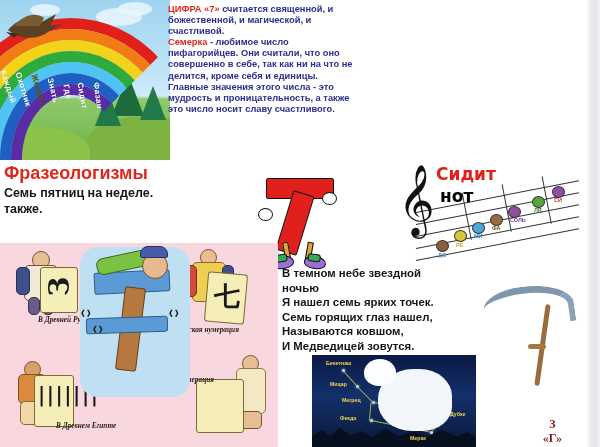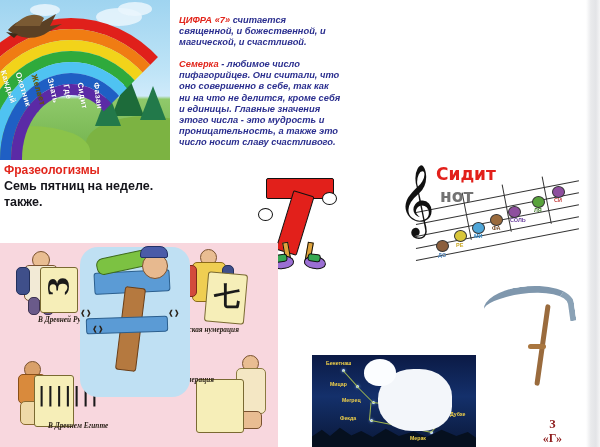--- a/index.html
+++ b/index.html
@@ -30,21 +30,21 @@
   .rb-word{position:absolute;color:#fff;font-weight:bold;font-size:8px;letter-spacing:.4px;
      transform-origin:left center;white-space:nowrap;text-shadow:0 0 1px rgba(0,0,0,.25);}
   .tree{position:absolute;width:0;height:0;border-left:16px solid transparent;
      border-right:16px solid transparent;border-bottom:42px solid #1d6b3a;}
   .tree2{border-left-width:13px;border-right-width:13px;border-bottom-width:34px;border-bottom-color:#22794a;}
   .hill{position:absolute;background:#7cb342;border-radius:50% 50% 0 0;}
   .eagle{position:absolute;left:4px;top:4px;width:66px;height:44px;}
 
   
   .main-text{left:168px;top:4px;width:185px;}
-  .main-text p{margin:11px;font-size:9.3px;line-height:11.1px;font-weight:bold;color:#2b2f8f;font-style:italic;}
+  .main-text p{margin:0;font-size:9.3px;line-height:11.1px;font-weight:bold;color:#2b2f8f;}
   .main-text .hl{color:#e2261c;}
 
   
   .wonders{left:368px;top:4px;width:218px;height:132px;background:#ffffff;}
   .wgrid{position:absolute;inset:0;display:grid;
       grid-template-columns:1fr 1fr 1fr;grid-template-rows:1fr 1fr 1fr;gap:3px;}
   .wcell{overflow:hidden;position:relative;}
   .w-light{background:linear-gradient(#5ea8d8 0%,#8fc7e6 48%,#1e5f96 49%,#2b74ab 100%);}
   .w-baby{background:linear-gradient(#bfd8ea 0%,#d6c29a 40%,#b59b6e 100%);}
   .w-temple{background:linear-gradient(#9dc3de 0%,#cfd4cf 45%,#7b9a62 100%);}
@@ -59,42 +59,42 @@
   .colossus:before{content:"";position:absolute;left:1px;top:-9px;width:12px;height:11px;
      background:#b59a33;border-radius:50%;}
   .lighth{position:absolute;left:46%;top:8px;width:9px;height:44px;background:#e8e2cf;}
   .wonders-label{position:absolute;left:30px;top:72px;background:#ffffff;
      padding:3px 10px;border-radius:4px;box-shadow:0 1px 2px rgba(0,0,0,.25);
      color:#101a63;font-weight:bold;font-size:13px;letter-spacing:.6px;
      font-family:"DejaVu Sans",sans-serif;white-space:nowrap;}
 
   
   .phras{left:4px;top:163px;width:250px;}
-  .phras-title{color:#e2261c;font-weight:bold;font-size:12px;margin:0 0 2px 0;}
+  .phras-title{color:#e2261c;font-weight:bold;font-size:18px;margin:0 0 2px 0;}
   .phras-line{color:#15151b;font-weight:bold;font-size:12.5px;line-height:15.5px;margin:0;}
 
   
   .seven-toon{left:258px;top:178px;width:86px;height:90px;}
   .sv-bar-top{position:absolute;left:8px;top:0;width:66px;height:19px;background:#e2201b;
      border:1.6px solid #111;border-radius:2px;}
   .sv-diag{position:absolute;left:26px;top:14px;width:20px;height:60px;background:#e2201b;
      border:1.6px solid #111;transform:rotate(17deg);border-radius:2px;}
   .sv-glove{position:absolute;width:13px;height:11px;background:#fff;border:1.6px solid #111;border-radius:50%;}
   .sv-leg{position:absolute;width:4px;height:20px;background:#e0a43c;border:1.4px solid #111;}
   .sv-shoe{position:absolute;width:20px;height:11px;background:#9b6fd4;border:1.6px solid #111;border-radius:50% 50% 45% 45%;}
   .sv-shoe-top{position:absolute;left:2px;top:-3px;width:11px;height:6px;background:#35a853;border:1.4px solid #111;border-radius:3px;}
 
   
   .music{left:392px;top:162px;width:196px;height:105px;background:#fff;overflow:hidden;}
   .staffline{position:absolute;height:1.3px;background:#333;transform-origin:left center;}
   .clef{position:absolute;left:6px;top:10px;font-size:62px;line-height:56px;color:#111;
      font-family:"DejaVu Sans",sans-serif;}
   .m-seven{position:absolute;left:44px;top:2px;color:#e2201b;font-weight:bold;font-size:17px;
      font-family:"DejaVu Sans",sans-serif;}
-  .m-not{position:absolute;left:48px;top:24px;color:#737373;font-weight:bold;font-size:17px;
+  .m-not{position:absolute;left:48px;top:24px;color:#000000;font-weight:bold;font-size:17px;
      font-family:"DejaVu Sans",sans-serif;}
   .note{position:absolute;width:11px;height:10px;border-radius:50%;border:1px solid #333;}
   .note-lab{position:absolute;font-size:5.5px;font-weight:bold;white-space:nowrap;}
 
   
   .poem{left:282px;top:266px;width:210px;}
   .poem p{margin:0;font-size:11.4px;line-height:14.6px;font-weight:bold;color:#15151b;}
 
   
   .scythe{left:478px;top:270px;width:110px;height:125px;}
@@ -234,20 +234,28 @@
     <div class="note" style="left:98px;top:52px;background:#9a6b3d;"></div>
     <div class="note-lab" style="left:100px;top:63px;color:#6b3f18;">ФА</div>
     <div class="note" style="left:116px;top:44px;background:#8e4f9e;"></div>
     <div class="note-lab" style="left:118px;top:55px;color:#6b3f9e;">СОЛЬ</div>
     <div class="note" style="left:140px;top:34px;background:#59a33c;"></div>
     <div class="note-lab" style="left:142px;top:45px;color:#3f7a28;">ЛЯ</div>
     <div class="note" style="left:160px;top:24px;background:#8e4f9e;"></div>
     <div class="note-lab" style="left:162px;top:35px;color:#c23b3b;">СИ</div>
   </div>
 
+  <div class="abs poem">
+    <p>В темном небе звездной</p>
+    <p>ночью</p>
+    <p>Я нашел семь ярких точек.</p>
+    <p>Семь горящих глаз нашел,</p>
+    <p>Называются ковшом,</p>
+    <p>И Медведицей зовутся.</p>
+  </div>
 
   <div class="abs scythe">
     <div class="blade"></div>
     <div class="snath"></div>
     <div class="grip"></div>
   </div>
 
   <div class="abs numer">
 
     <div class="figure" style="left:10px;top:8px;width:60px;height:62px;">
@@ -261,21 +269,21 @@
     <div class="scroll-gl" style="left:50px;top:28px;font-size:27px;transform:rotate(-90deg);">З</div>
     <div class="n-cap" style="left:38px;top:72px;">В Древней Руси</div>
 
     <div class="figure" style="left:10px;top:118px;width:56px;height:64px;">
       <div class="fhead" style="left:14px;top:0;width:15px;height:15px;background:#d9a06a;"></div>
       <div class="fbody" style="left:8px;top:13px;width:26px;height:28px;background:#d98a3c;border:1.2px solid #8a4f18;"></div>
       <div class="fbody" style="left:10px;top:40px;width:24px;height:22px;background:#efd9a8;border:1.2px solid #8a6a30;"></div>
     </div>
     <div class="scroll" style="left:34px;top:132px;width:38px;height:50px;"></div>
     <div class="scroll-gl" style="left:38px;top:140px;font-size:20px;letter-spacing:1.5px;">|||||||</div>
-    <div class="n-cap" style="left:48px;top:178px;font-family:Liberation Serif, serif;">В Древнем Египте</div>
+    <div class="n-cap" style="left:56px;top:178px;font-family:Liberation Serif, serif;">В Древнем Египте</div>
 
     <div class="figure" style="left:182px;top:6px;width:58px;height:66px;">
       <div class="fhead" style="left:18px;top:0;width:15px;height:15px;"></div>
       <div class="fbody" style="left:10px;top:13px;width:32px;height:38px;background:#efce52;border:1.2px solid #8a6a18;"></div>
       <div class="fbody" style="left:2px;top:16px;width:11px;height:30px;background:#d24b3c;border:1.2px solid #7c2a1d;"></div>
       <div class="fbody" style="left:40px;top:16px;width:10px;height:28px;background:#3f4f8a;border:1.2px solid #23305c;"></div>
     </div>
     <div class="scroll" style="left:206px;top:30px;width:38px;height:48px;transform:rotate(5deg);"></div>
     <div class="scroll-gl" style="left:214px;top:36px;font-size:26px;">七</div>
     <div class="n-cap" style="left:166px;top:82px;">Китайская нумерация</div>

